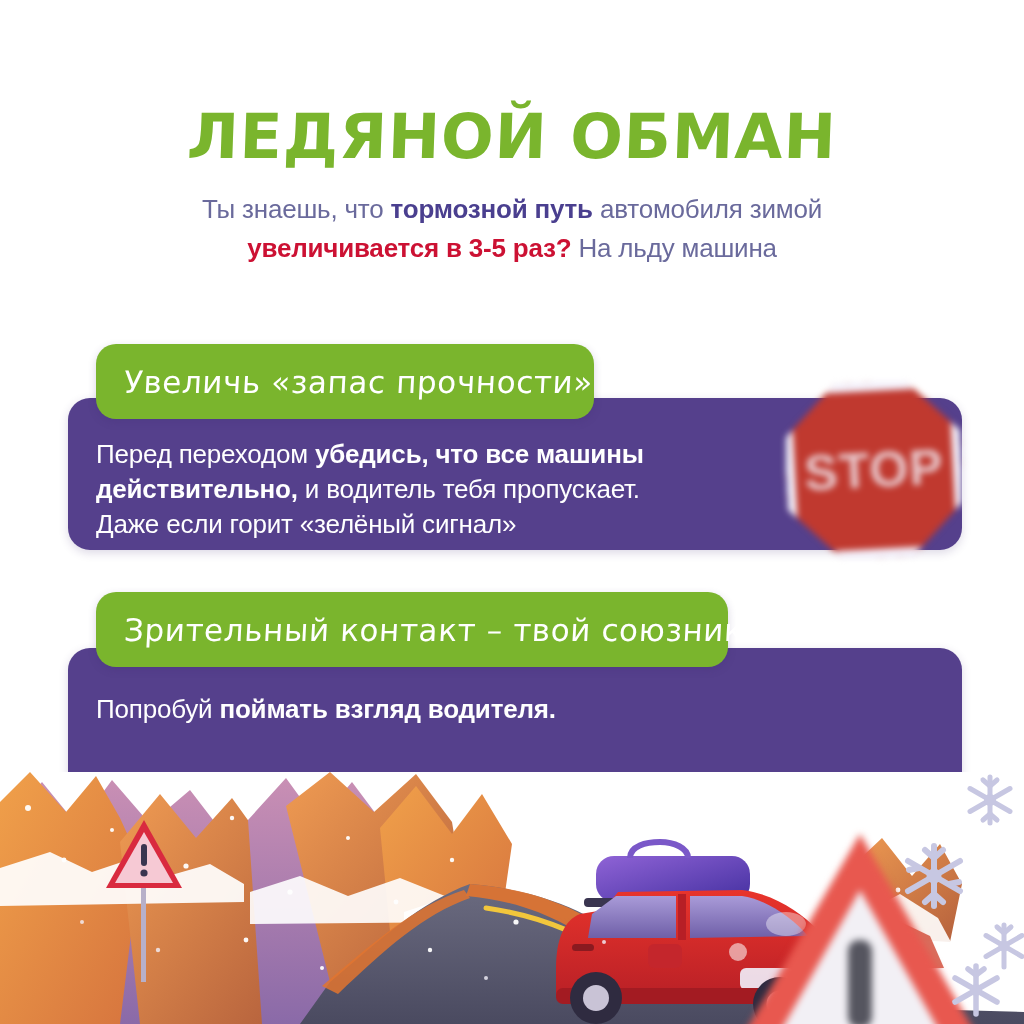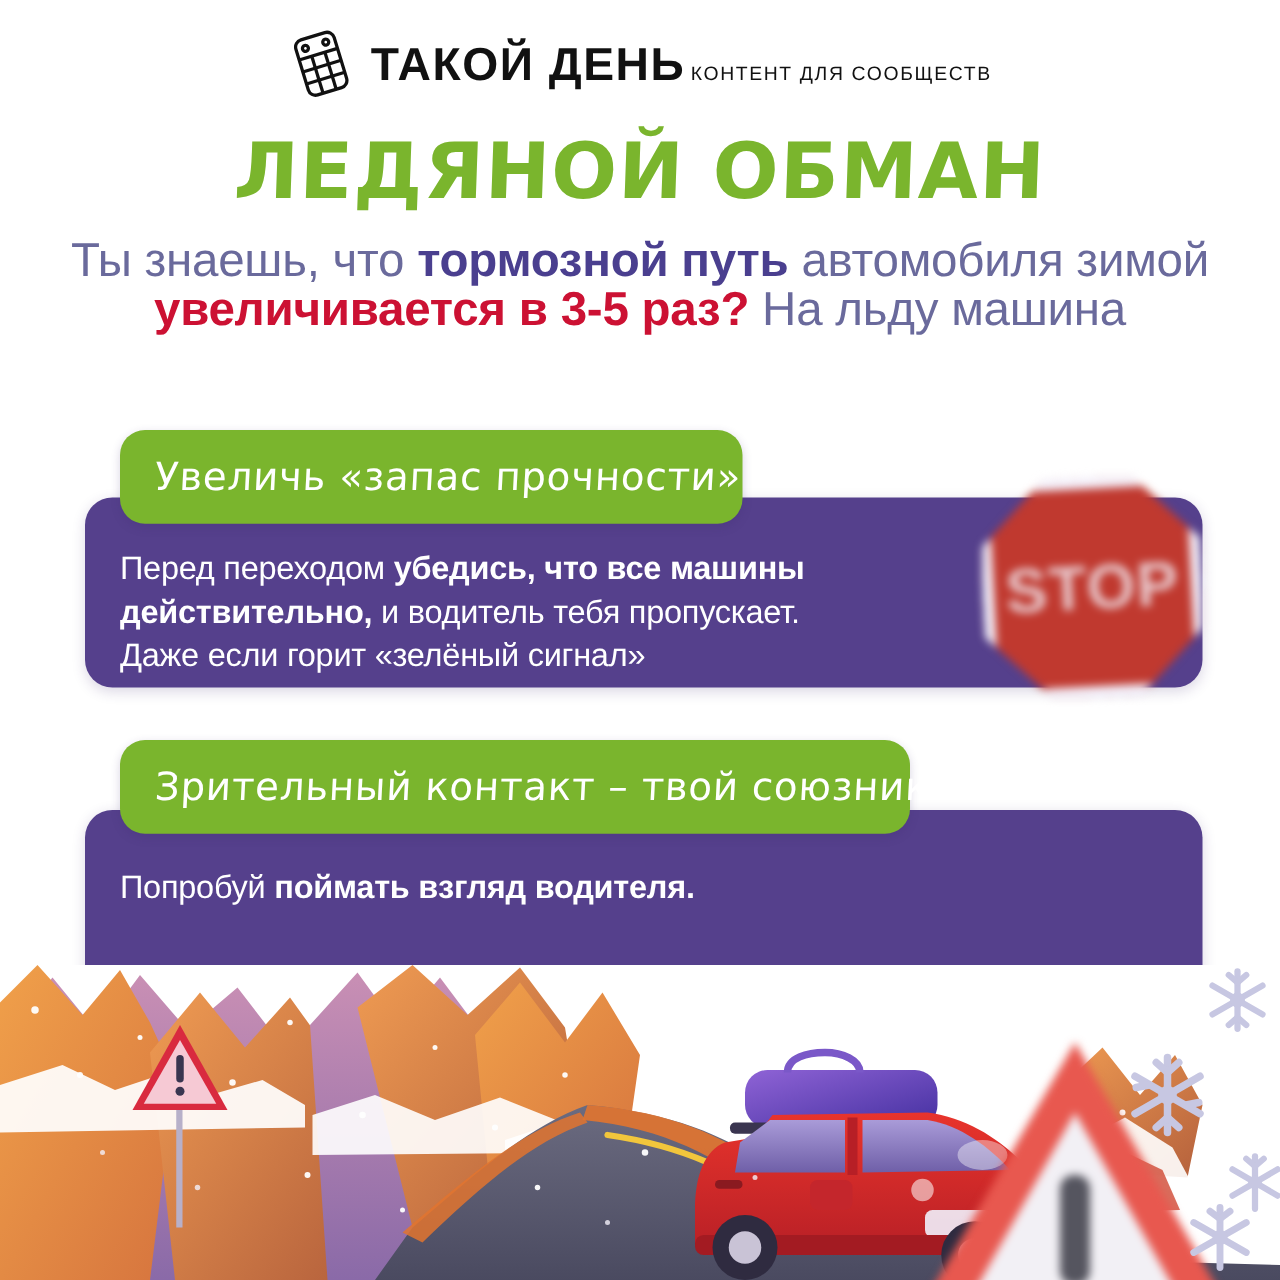--- a/index.html
+++ b/index.html
@@ -41,21 +41,21 @@
     color:#7ab52d;
     line-height:1.05;
     transform:skewX(-2deg);
   }
 
   
   .intro {
     position:absolute; top:190px; left:0; width:1024px;
     text-align:center;
     font-family:"Liberation Sans", sans-serif;
-    font-size:38px;
+    font-size:26px;
     line-height:39px;
     color:#6a6a9c;
     letter-spacing:-0.2px;
   }
   .intro b.dk { color:#4a3f8f; font-weight:bold; }
   .intro b.rd { color:#cc1133; font-weight:bold;margin-top:36px; }
 
   
   .card { position:absolute; }
   .card-body {
@@ -140,42 +140,20 @@
 
   
   .snow { position:absolute; z-index:3; }
   .snow svg { display:block; }
 </style>
 </head>
 <body>
 
 <div id="poster">
 
-  <div class="logo-block">
-    <div class="logo-row">
-      <span class="logo-icon">
-        <svg viewBox="0 0 52 54" width="52" height="54">
-          <g transform="rotate(-17 26 27)" fill="none" stroke="#111" stroke-width="2.6">
-            <rect x="10" y="4" width="32" height="46" rx="6"></rect>
-            <line x1="10" y1="19" x2="42" y2="19"></line>
-            <circle cx="17.5" cy="11.5" r="2.4"></circle>
-            <circle cx="34.5" cy="11.5" r="2.4"></circle>
-            <line x1="10" y1="29" x2="42" y2="29"></line>
-            <line x1="10" y1="39" x2="42" y2="39"></line>
-            <line x1="20.5" y1="19" x2="20.5" y2="50"></line>
-            <line x1="31.5" y1="19" x2="31.5" y2="50"></line>
-          </g>
-        </svg>
-      </span>
-      <span class="logo-texts">
-        <span class="logo-main">ТАКОЙ ДЕНЬ</span>
-        <span class="logo-sub">КОНТЕНТ ДЛЯ СООБЩЕСТВ</span>
-      </span>
-    </div>
-  </div>
 
   <div class="headline">ЛЕДЯНОЙ ОБМАН</div>
 
   <div class="intro">
     <span><span>Ты знаешь, что </span><b class="dk">тормозной путь</b><span> автомобиля зимой</span></span><br>
     <span><b class="rd">увеличивается в 3-5 раз?</b><span> На льду машина</span></span><br>
   </div>
 
   <div class="card" id="card1">
     <div class="card-body"></div>

